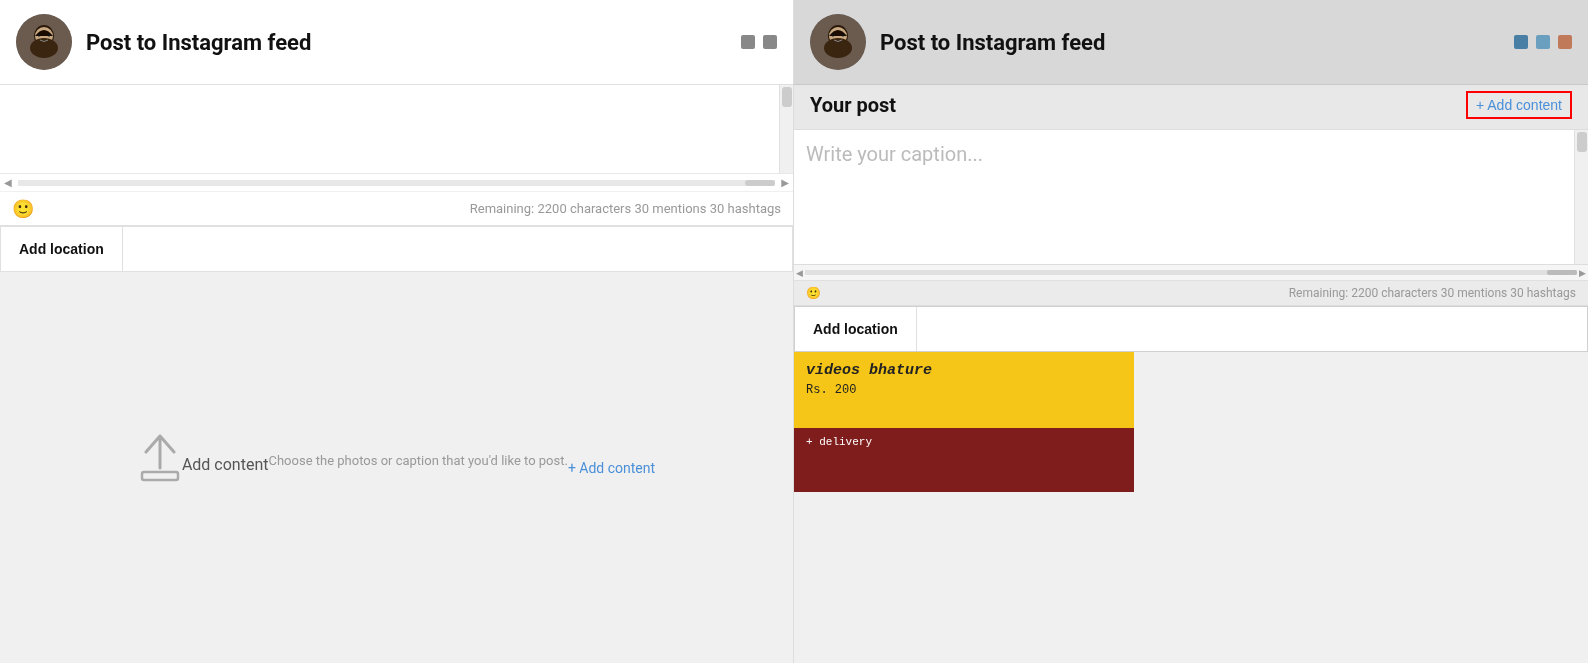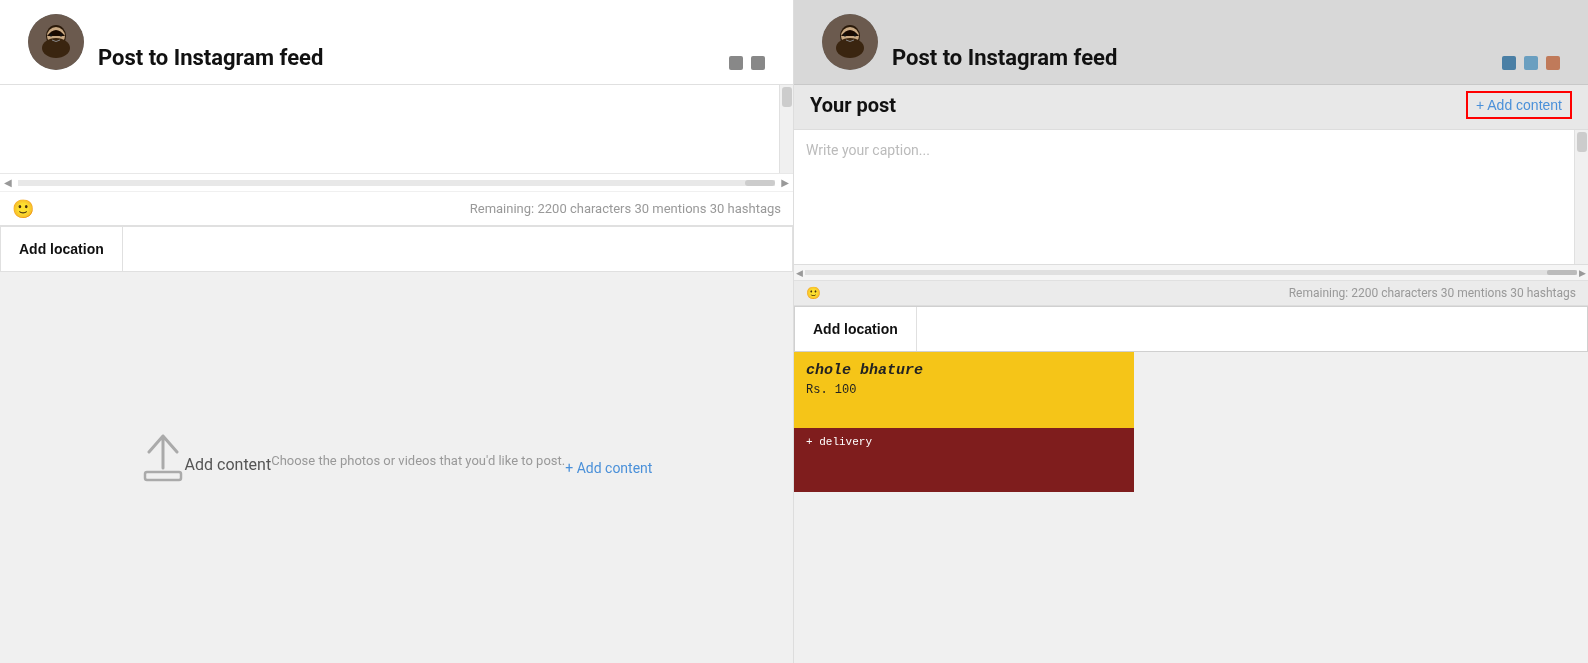--- a/index.html
+++ b/index.html
@@ -19,22 +19,22 @@
     }
     .panel-left {
       background: #ffffff;
       border-right: 1px solid #ddd;
     }
     .panel-right {
       background: #e8e8e8;
     }
     .header {
       display: flex;
-      align-items: flex-end;
-      padding: 14px 28px;
+      align-items: center;
+      padding: 14px 16px;
       background: #fff;
       border-bottom: 1px solid #e0e0e0;
     }
     .panel-right .header {
       background: #d8d8d8;
       border-bottom: 1px solid #c8c8c8;
     }
     .avatar {
       width: 56px;
       height: 56px;
@@ -405,21 +405,21 @@
   </div>
 
   <div class="add-content-section">
     <div class="upload-icon">
       <svg width="44" height="50" viewBox="0 0 44 50" fill="none" xmlns="http://www.w3.org/2000/svg">
         <path d="M22 2 L22 34 M8 18 L22 2 L36 18" stroke="#aaa" stroke-width="3" stroke-linecap="round" stroke-linejoin="round" fill="none"></path>
         <rect x="4" y="38" width="36" height="8" rx="2" stroke="#aaa" stroke-width="2.5" fill="none"></rect>
       </svg>
     </div>
     <div class="add-content-title">Add content</div>
-    <div class="add-content-desc">Choose the photos or videos that you'd like to post.</div>
+    <div class="add-content-desc">Choose the photos or caption that you'd like to post.</div>
     <a class="add-content-link" href="#">+ Add content</a>
   </div>
 </div>
 
 <div class="panel panel-right">
 
   <div class="header">
     <div class="avatar">
       <svg viewBox="0 0 56 56" xmlns="http://www.w3.org/2000/svg">
         <circle cx="28" cy="28" r="28" fill="#6b5a4e"></circle>
@@ -439,21 +439,21 @@
       <div class="header-icon-sq" style="background:#c07a5a;"></div>
     </div>
   </div>
 
   <div class="your-post-header">
     <span class="your-post-title">Your post</span>
     <button class="add-content-top-link">+ Add content</button>
   </div>
 
   <div class="caption-box">
-    <textarea style="width: calc(100% - 14px); min-height: 130px; border: none; outline: none; resize: none; padding: 12px; font-size: 14px; color: #8b5cf6; background: rgb(255, 255, 255); font-family: inherit;" placeholder="Write your caption..."></textarea>
+    <textarea style="width: calc(100% - 14px); min-height: 130px; border: none; outline: none; resize: none; padding: 12px; font-size: 20px; color: #8b5cf6; background: rgb(255, 255, 255); font-family: inherit;" placeholder="Write your caption..."></textarea>
     <div class="right-vscroll">
       <div class="right-vscroll-thumb"></div>
     </div>
   </div>
 
   <div class="right-scrollbar-h">
     <span class="right-scroll-left">◀</span>
     <div class="right-scroll-track">
       <div class="right-scroll-thumb-h"></div>
     </div>
@@ -465,20 +465,20 @@
     <span>Remaining: 2200 characters 30 mentions 30 hashtags</span>
   </div>
 
   <div class="right-add-location-bar">
     <button class="right-add-location-btn">Add location</button>
     <input class="right-add-location-input" type="text" style="">
   </div>
 
   <div class="media-preview">
     <div class="media-thumb-yellow">
-      <div style="font-size:15px; font-style:italic; color:#222; font-weight:600; font-family:'Courier New',monospace;">chole bhature</div>
-      <div style="font-size:12px; color:#222; margin-top:4px; font-family:'Courier New',monospace;">Rs. 100</div>
+      <div style="font-size:15px; font-style:italic; color:#222; font-weight:600; font-family:'Courier New',monospace;">videos bhature</div>
+      <div style="font-size:12px; color:#222; margin-top:4px; font-family:'Courier New',monospace;">Rs. 200</div>
       <div class="media-thumb-black-bar">
         <div style="font-size:11px; color:#fff; padding:8px 12px;">+ delivery</div>
       </div>
     </div>
   </div>
 </div>
 
 </body></html>

